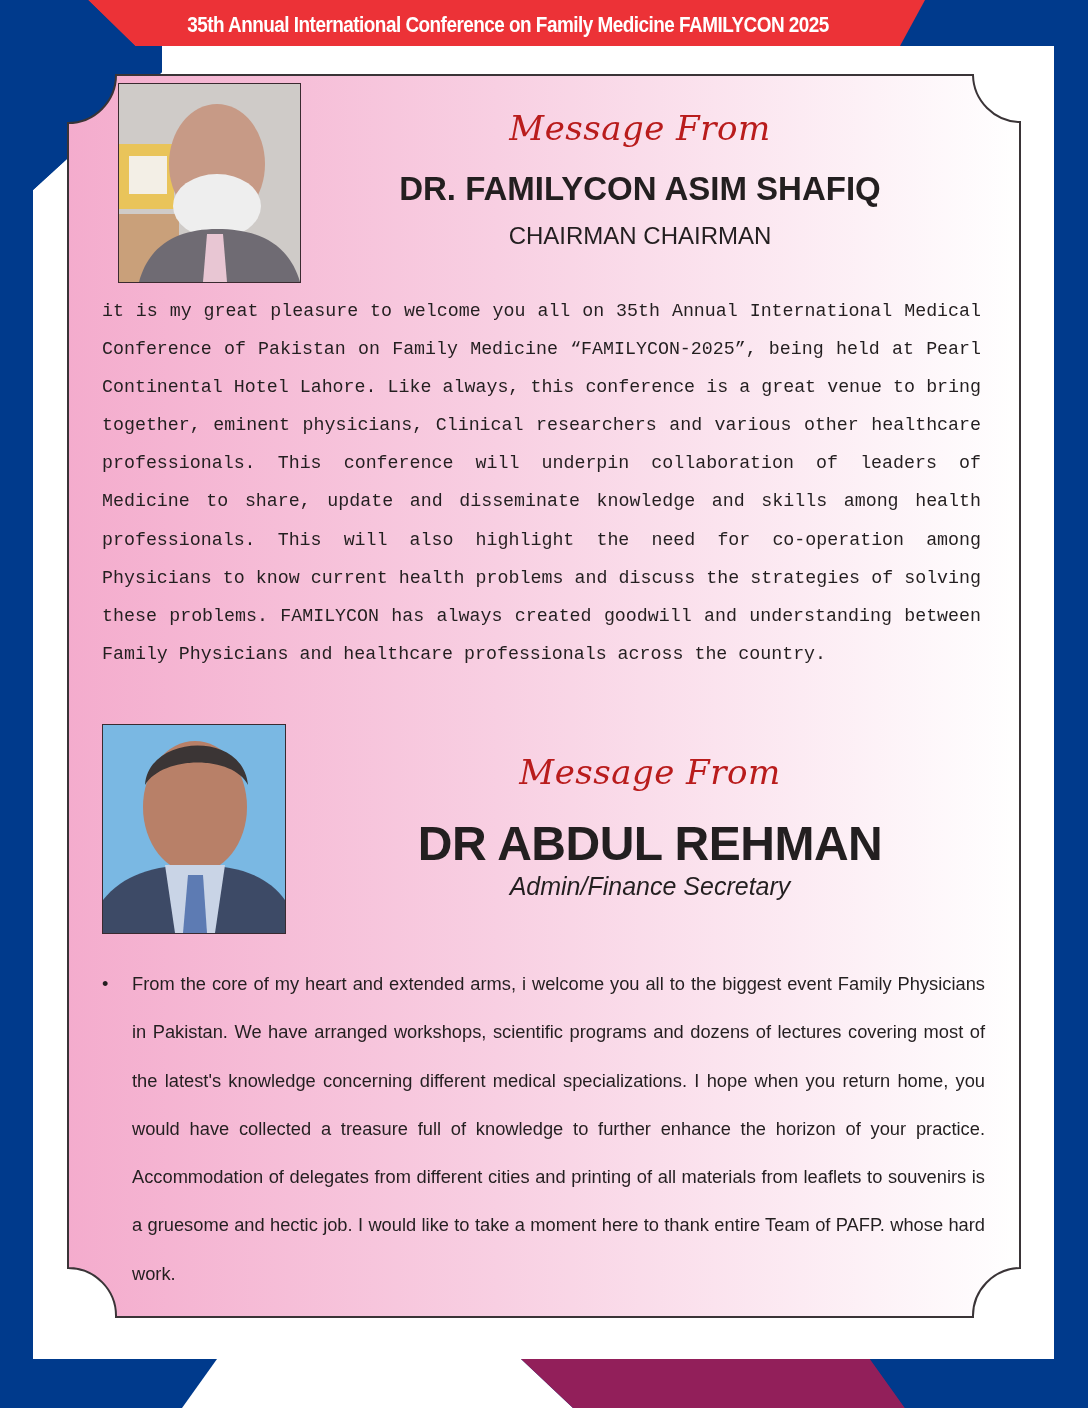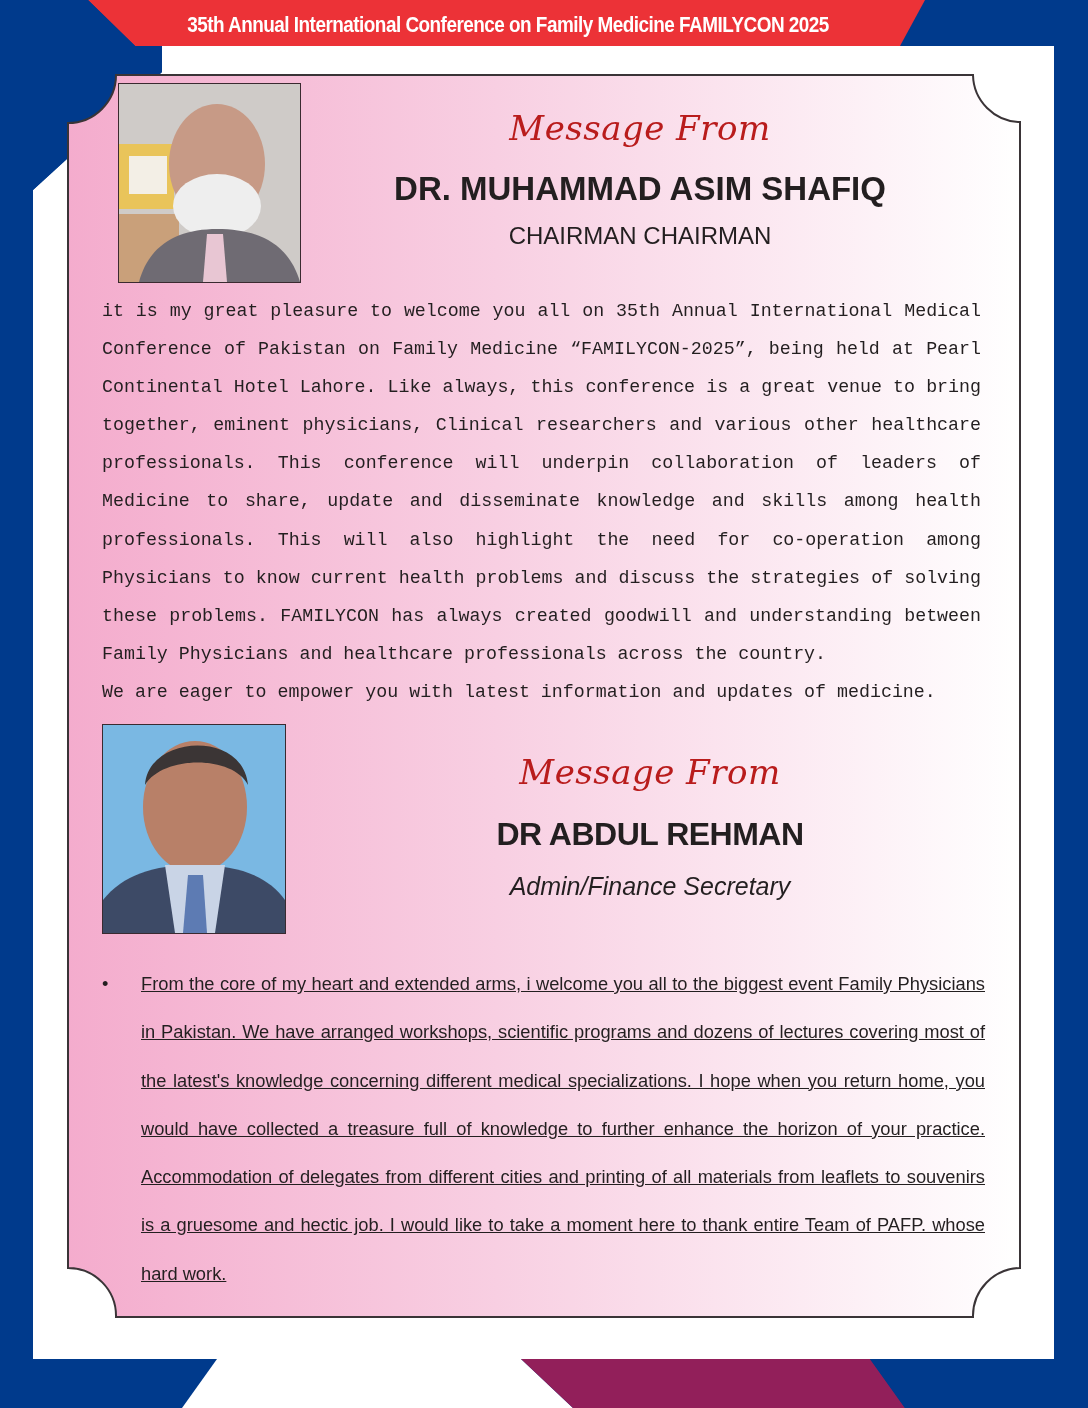--- a/index.html
+++ b/index.html
@@ -38,21 +38,21 @@
     font-family: "Liberation Sans", sans-serif; font-size: 18.3px; line-height: 38.1px;
     color: #231f20; text-align: justify;
   }
   .body1 p { margin: 0; font-family: Liberation Mono, monospace; }
   .body2 {
     position: absolute; left: 102px; width: 883px; top: 960px;
     font-family: "Liberation Sans", sans-serif; font-size: 18.3px; line-height: 48.3px;
     color: #231f20; text-align: justify;
   }
   .body2 .bullet { position: absolute; left: 0; top: 0; width: 20px; }
-  .body2 .btext { margin-left: 39px; text-decoration: underline; }
+  .body2 .btext { margin-left: 30px; }
 </style>
 </head>
 <body>
 
 <svg class="deco" viewBox="0 0 1088 1408">
   <defs>
     <linearGradient id="pinkGrad" x1="0" y1="0" x2="1" y2="0">
       <stop offset="0" stop-color="#f4accd"></stop>
       <stop offset="0.45" stop-color="#f8cfe2"></stop>
       <stop offset="1" stop-color="#ffffff"></stop>
@@ -85,38 +85,37 @@
     <rect x="0" y="60" width="55" height="65" fill="#e9c45a"></rect>
     <rect x="10" y="72" width="38" height="38" fill="#f3efe6"></rect>
     <rect x="0" y="130" width="60" height="68" fill="#c9a07a"></rect>
     <ellipse cx="98" cy="80" rx="48" ry="60" fill="#c79a86"></ellipse>
     <ellipse cx="98" cy="122" rx="44" ry="32" fill="#eeeeee"></ellipse>
     <path d="M20,198 C30,160 60,145 98,145 C140,145 170,160 181,198 Z" fill="#6f6b73"></path>
     <polygon points="88,150 104,150 108,198 84,198" fill="#e8c6d3"></polygon>
   </svg>
 </div>
 <div class="msg-from" style="left:450px; top:108px; width:380px;">Message From</div>
-<div class="person-name" style="left:330px; top:170px; width:620px; font-size:33px;">DR. MUHAMMAD ASIM SHAFIQ</div>
+<div class="person-name" style="left:330px; top:170px; width:620px; font-size:33px;">DR. FAMILYCON ASIM SHAFIQ</div>
 <div class="person-role" style="left:380px; top:222px; width:520px; font-size:24px;">CHAIRMAN CHAIRMAN</div>
 
 <div class="body1">
   <p>it is my great pleasure to welcome you all on 35th  Annual International Medical Conference of Pakistan on Family Medicine “FAMILYCON-2025”, being held at Pearl Continental Hotel Lahore. Like always, this conference is a great venue to bring together, eminent physicians, Clinical researchers and various other healthcare professionals. This conference will underpin collaboration of leaders of Medicine to share, update and disseminate knowledge and skills among health professionals. This will also highlight the need for co-operation among Physicians to know current health problems and discuss the strategies of solving these problems. FAMILYCON has always created goodwill and understanding between Family Physicians and healthcare professionals across the country.</p>
-  <p>We are eager to empower you with latest information and updates of medicine.</p>
 </div>
 
 <div class="photo" style="left:102px; top:724px; width:182px; height:208px;" title="Portrait of Dr Abdul Rehman">
   <svg viewBox="0 0 182 208">
     <rect width="182" height="208" fill="#7ab8e3"></rect>
     <ellipse cx="92" cy="82" rx="52" ry="66" fill="#b88068"></ellipse>
     <path d="M42,60 C45,10 140,5 145,60 C130,30 60,30 42,60 Z" fill="#3b3535"></path>
     <path d="M0,208 L0,175 C20,150 50,140 92,140 C134,140 164,150 182,175 L182,208 Z" fill="#3d4a66"></path>
     <polygon points="62,140 122,140 112,208 72,208" fill="#c9d4e6"></polygon>
     <polygon points="85,150 100,150 104,208 80,208" fill="#5d7bb3"></polygon>
   </svg>
 </div>
 <div class="msg-from" style="left:460px; top:752px; width:380px;">Message From</div>
-<div class="person-name" style="left:400px; top:816px; width:500px; font-size:32px; letter-spacing:-0.5px;">DR ABDUL REHMAN</div>
+<div class="person-name" style="left:400px; top:816px; width:500px; font-size:48px; letter-spacing:-0.5px;">DR ABDUL REHMAN</div>
 <div class="person-role" style="left:400px; top:872px; width:500px; font-size:25px;font-style:italic;">Admin/Finance Secretary</div>
 
 <div class="body2">
   <span class="bullet">•</span>
   <div class="btext">From the core of my heart and extended arms, i welcome you all to the biggest event Family Physicians in Pakistan. We have arranged workshops, scientific programs and dozens of lectures covering most of the latest's knowledge concerning different medical specializations. I hope when you return home, you would have collected a treasure full of knowledge to further enhance the horizon of your practice. Accommodation of delegates from different cities and printing of all materials from leaflets to souvenirs is a gruesome and hectic job. I would like to take a moment here to thank entire Team of PAFP. whose hard work.</div>
 </div>
 
 </body></html>

